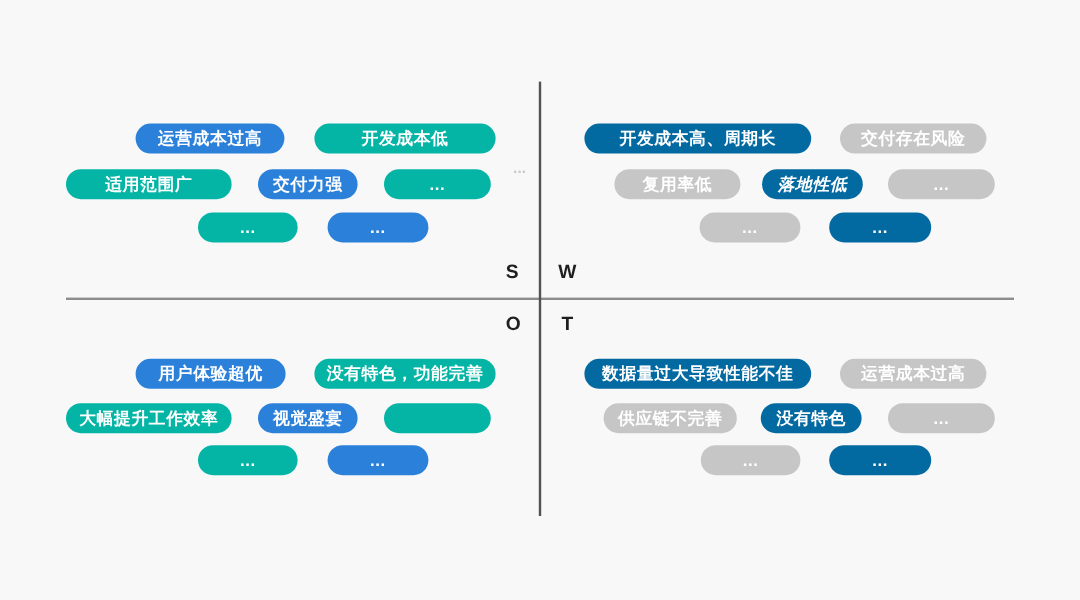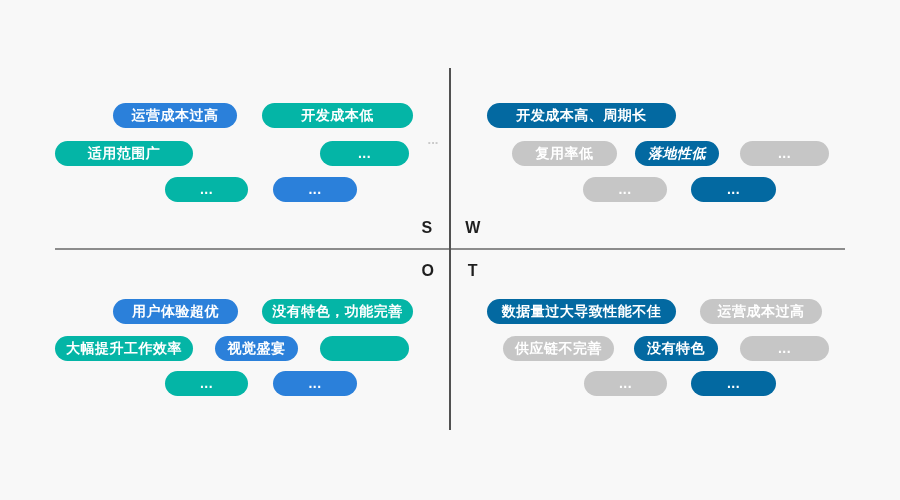--- a/index.html
+++ b/index.html
@@ -71,25 +71,27 @@
   <div class="axis-letter" style="left:427px; top:228px;">S</div>
   <div class="axis-letter" style="left:473px; top:228px;">W</div>
   <div class="axis-letter" style="left:428px; top:271px;">O</div>
   <div class="axis-letter" style="left:473px; top:271px;">T</div>
 
   <div class="faint-dots">...</div>
 
   <div class="pill blue" style="left:113px; top:103px; width:124px;">运营成本过高</div>
   <div class="pill teal" style="left:262px; top:103px; width:151px;">开发成本低</div>
   <div class="pill teal" style="left:55px;  top:141px; width:138px;">适用范围广</div>
+  <div class="pill blue" style="left:215px; top:141px; width:83px;">交付力强</div>
   <div class="pill teal" style="left:320px; top:141px; width:89px;">...</div>
   <div class="pill teal" style="left:165px; top:177px; width:83px;">...</div>
   <div class="pill blue" style="left:273px; top:177px; width:84px;">...</div>
 
   <div class="pill gdark" style="left:487px; top:103px; width:189px;">开发成本高、周期长</div>
+  <div class="pill glight" style="left:700px; top:103px; width:122px;">交付存在风险</div>
   <div class="pill glight" style="left:512px; top:141px; width:105px;">复用率低</div>
   <div class="pill gdark" style="left:635px; top:141px; width:84px;font-style:italic;">落地性低</div>
   <div class="pill glight" style="left:740px; top:141px; width:89px;">...</div>
   <div class="pill glight" style="left:583px; top:177px; width:84px;">...</div>
   <div class="pill gdark" style="left:691px; top:177px; width:85px;">...</div>
 
   <div class="pill blue" style="left:113px; top:299px; width:125px;">用户体验超优</div>
   <div class="pill teal" style="left:262px; top:299px; width:151px;">没有特色，功能完善</div>
   <div class="pill teal" style="left:55px;  top:336px; width:138px;">大幅提升工作效率</div>
   <div class="pill blue" style="left:215px; top:336px; width:83px;">视觉盛宴</div>

